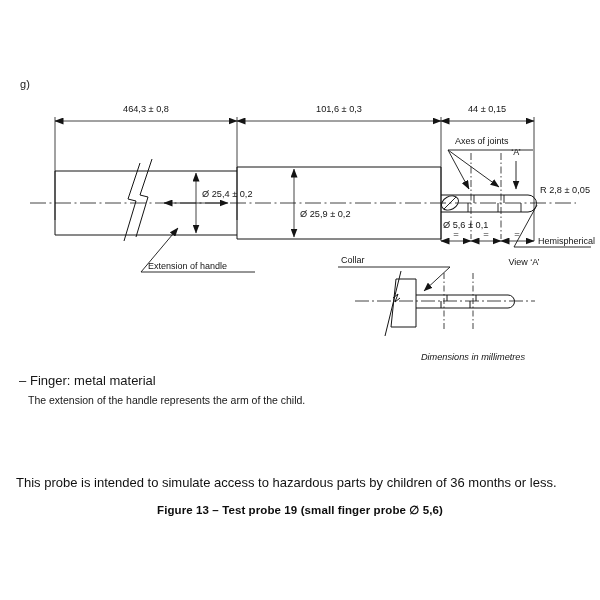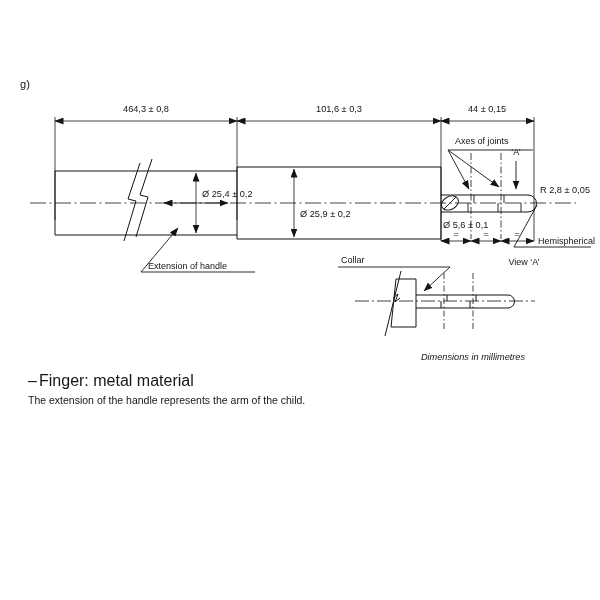--- a/index.html
+++ b/index.html
@@ -37,23 +37,23 @@
     width: 600px;
     height: 285px;
   }
   #notes {
     position: absolute;
     left: 16px;
     top: 374px;
     width: 536px;
   }
   .note-dash {
-    font-size: 16px;
+    font-size: 13px;
     line-height: 13px;
-    margin: 0 0 7px 12px;
+    margin: 0 0 7px 3px;
     color: #161616;
     white-space: nowrap;
   }
   .note-dash .dash { display: inline-block; width: 11px; }
   .note-para {
     font-size: 10.5px;
     line-height: 13.5px;
     margin: 0 0 8px 0;
     color: #161616;
     text-align: justify;
@@ -249,15 +249,17 @@
     </svg>
   </div>
 
   <div id="notes">
     <p class="note-dash">
       <span class="dash">–</span><span>Finger: metal material</span>
     </p>
     <p class="note-para lead">The extension of the handle represents the arm of the child.</p>
   </div>
 
-
+  <div id="probe-statement">This probe is intended to simulate access to hazardous parts by children of 36 months or less.</div>
+
+  <div id="figure-caption">Figure 13 – Test probe 19 (small finger probe ∅ 5,6)</div>
 
 </div>
 
 </body></html>

